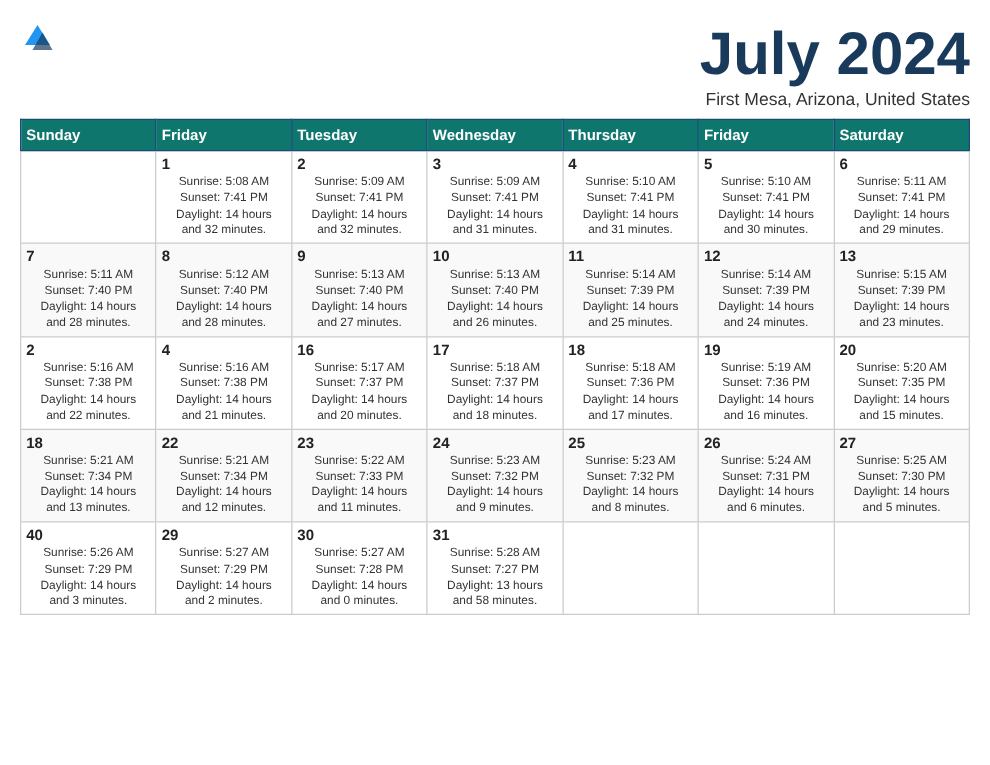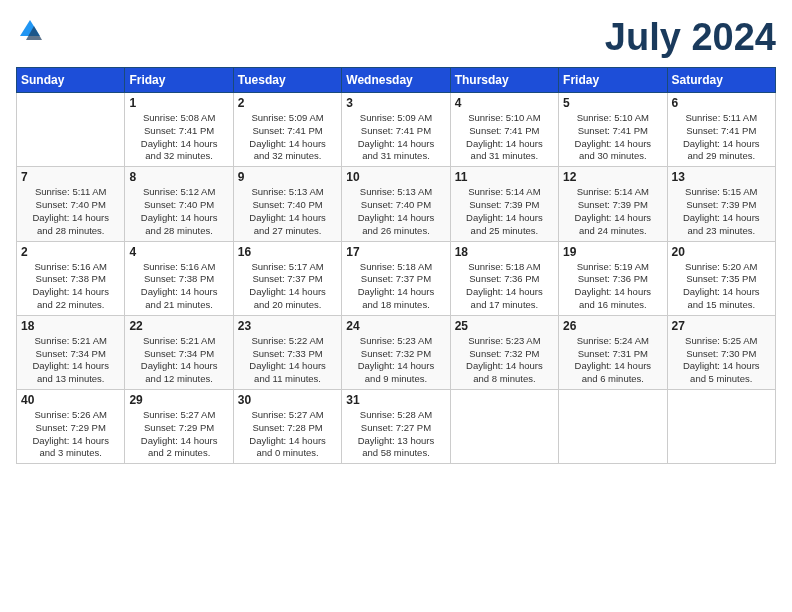--- a/index.html
+++ b/index.html
@@ -31,35 +31,35 @@
       color: #2196F3;
     }
     .logo-icon {
       width: 28px;
       height: 28px;
     }
     .title-block {
       text-align: right;
     }
     .month-title {
-      font-size: 38px;
+      font-size: 48px;
       font-weight: bold;
       color: #1a3a5c;
     }
     .location-title {
       font-size: 14px;
       color: #333;
     }
     .calendar {
       width: 100%;
       border-collapse: collapse;
       border: 1px solid #ccc;
     }
     .calendar th {
-      background-color: #1d4ed8;
+      background-color: #0f766e;
       color: #fff;
       font-size: 12px;
       font-weight: bold;
       padding: 5px 4px;
       text-align: left;
       border: 1px solid #1a4a7a;
     }
     .calendar td {
       vertical-align: top;
       border: 1px solid #ccc;
@@ -93,20 +93,21 @@
 
 <div class="header">
   <div class="logo">
     <svg class="logo-icon" viewBox="0 0 28 28">
       <polygon points="14,4 24,20 4,20" fill="#2196F3"></polygon>
       <polygon points="18,10 26,24 10,24" fill="#1a3a5c" opacity="0.7"></polygon>
     </svg>
   </div>
   <div class="title-block">
     <div class="month-title">July 2024</div>
+    <div class="location-title">First Mesa, Arizona, United States</div>
   </div>
 </div>
 
 <table class="calendar">
   <thead>
     <tr>
     <th>Sunday</th>
         <th>Friday</th>
         <th>Tuesday</th>
         <th>Wednesday</th>

